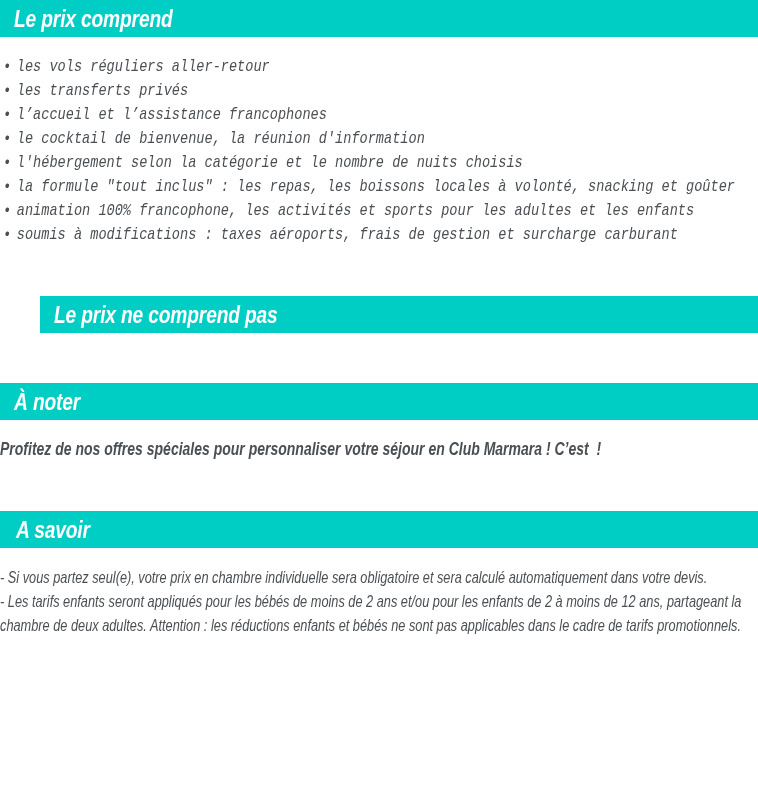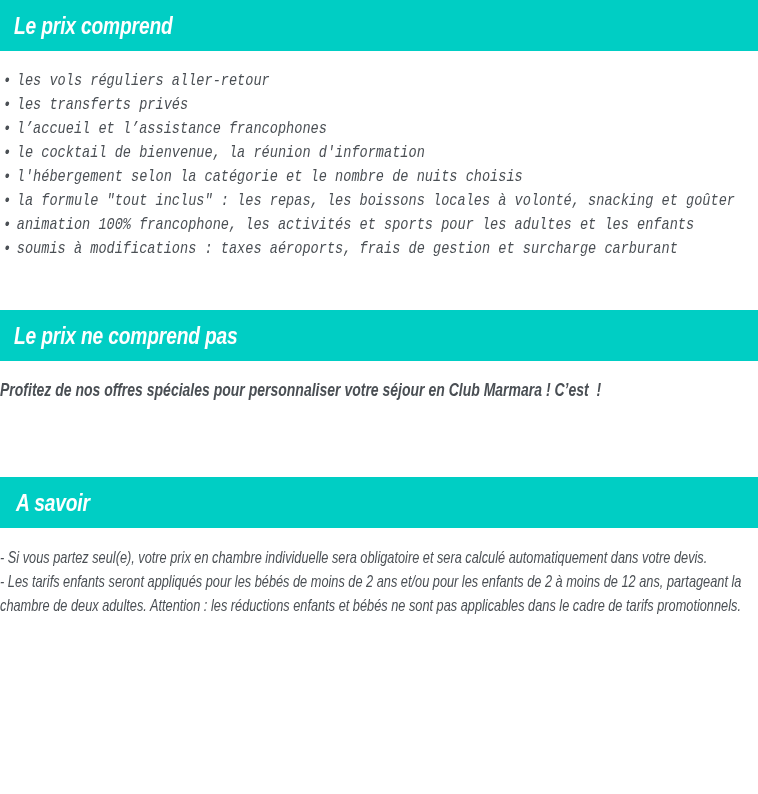--- a/index.html
+++ b/index.html
@@ -6,21 +6,21 @@
   body{
     width:758px;
     min-height:794px;
     background:#ffffff;
     font-family:"Liberation Sans","DejaVu Sans",sans-serif;
     font-style:italic;
     color:var(--body-text,#4a4f54);
     overflow:hidden;
   }
   .section-bar{
-    height:51px;
+    height:37px;
     background:var(--accent,#00CEC4);
     display:flex;
     align-items:center;
     padding-left:14px;
   }
   .section-title{
     color:var(--header-text,#ffffff);
     font-weight:700;
     font-size:24px;
     letter-spacing:-0.2px;
@@ -38,33 +38,33 @@
     line-height:24px;
     white-space:nowrap;
     transform:scaleX(0.80);
     transform-origin:0 50%;
   }
   .bullet-list li::before{
     content:"•";
     padding-right:7px;
   }
   #list-includes{margin-top:18px;font-family:Liberation Mono, monospace;}
-  #bar-excludes{margin-top:49px;}
+  #bar-excludes{margin-top:49px;margin-left:40px;}
   #list-excludes{margin-top:18px;}
   #bar-note{margin-top:50px;}
   .note-text{
     margin-top:17px;
     font-size:17.5px;
     line-height:24px;
     font-weight:700;
     white-space:pre;
     transform:scaleX(0.80);
     transform-origin:0 50%;
   }
-  #bar-info{margin-top:75px;padding-left:16px;}
+  #bar-info{margin-top:50px;padding-left:16px;}
   .info-text{
     margin-top:17px;
     width:980px;
     transform:scaleX(0.7735);
     transform-origin:0 0;
     font-size:16.5px;
     line-height:24px;
   }
   .info-text p{margin:0;}
 </style>
@@ -86,20 +86,23 @@
     <li>la formule "tout inclus" : les repas, les boissons locales à volonté, snacking et goûter</li>
     <li>animation 100% francophone, les activités et sports pour les adultes et les enfants</li>
     <li>soumis à modifications : taxes aéroports, frais de gestion et surcharge carburant</li>
   </ul>
 
   <div class="section-bar" id="bar-excludes">
     <span class="section-title">Le prix ne comprend pas</span>
   </div>
 
 
+  <div class="section-bar" id="bar-note">
+    <span class="section-title">À noter</span>
+  </div>
 
   <div class="note-text">Profitez de nos offres spéciales pour personnaliser votre séjour en Club Marmara ! C’est  !</div>
 
   <div class="section-bar" id="bar-info">
     <span class="section-title">A savoir</span>
   </div>
 
   <div class="info-text">
     <p>- Si vous partez seul(e), votre prix en chambre individuelle sera obligatoire et sera calculé automatiquement dans votre devis.</p>
     <p>- Les tarifs enfants seront appliqués pour les bébés de moins de 2 ans et/ou pour les enfants de 2 à moins de 12 ans, partageant la chambre de deux adultes. Attention : les réductions enfants et bébés ne sont pas applicables dans le cadre de tarifs promotionnels.</p>

